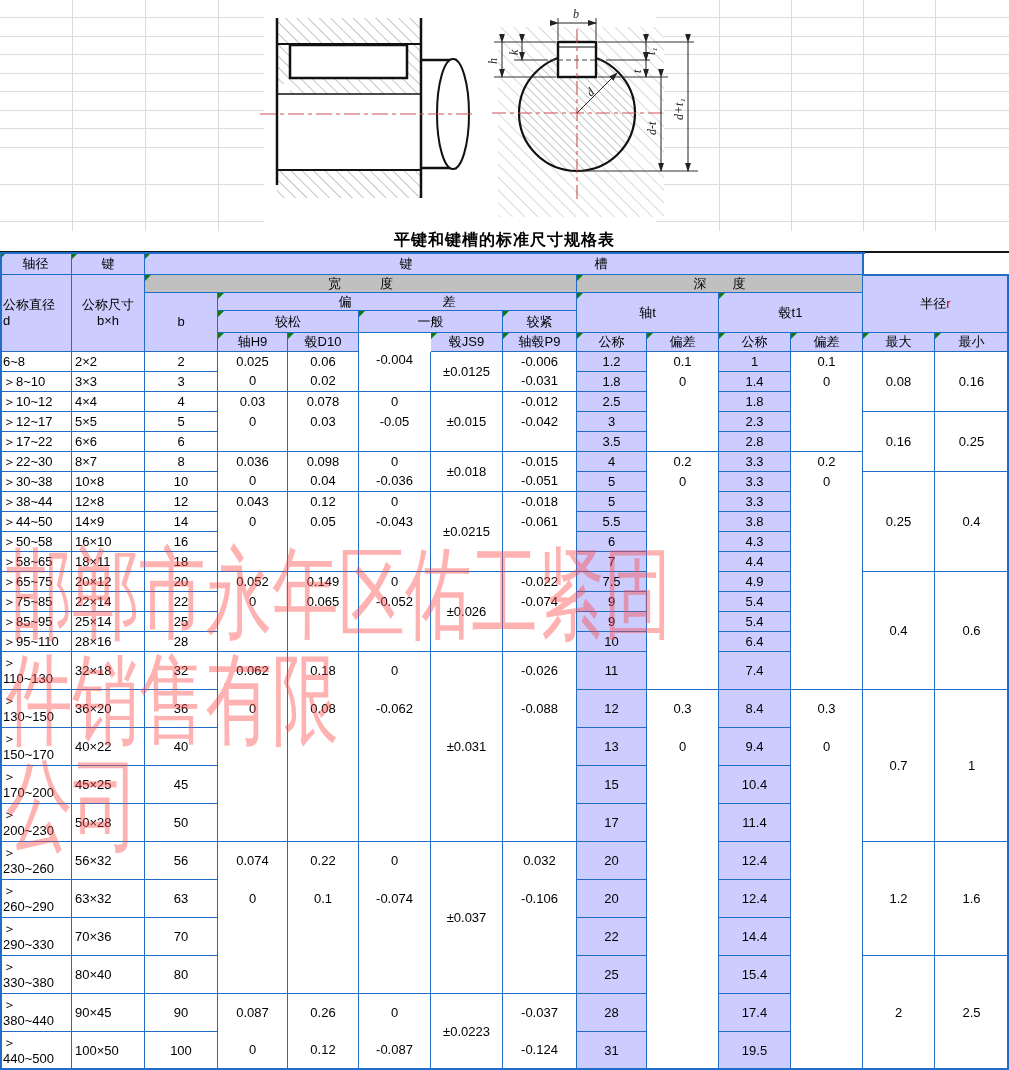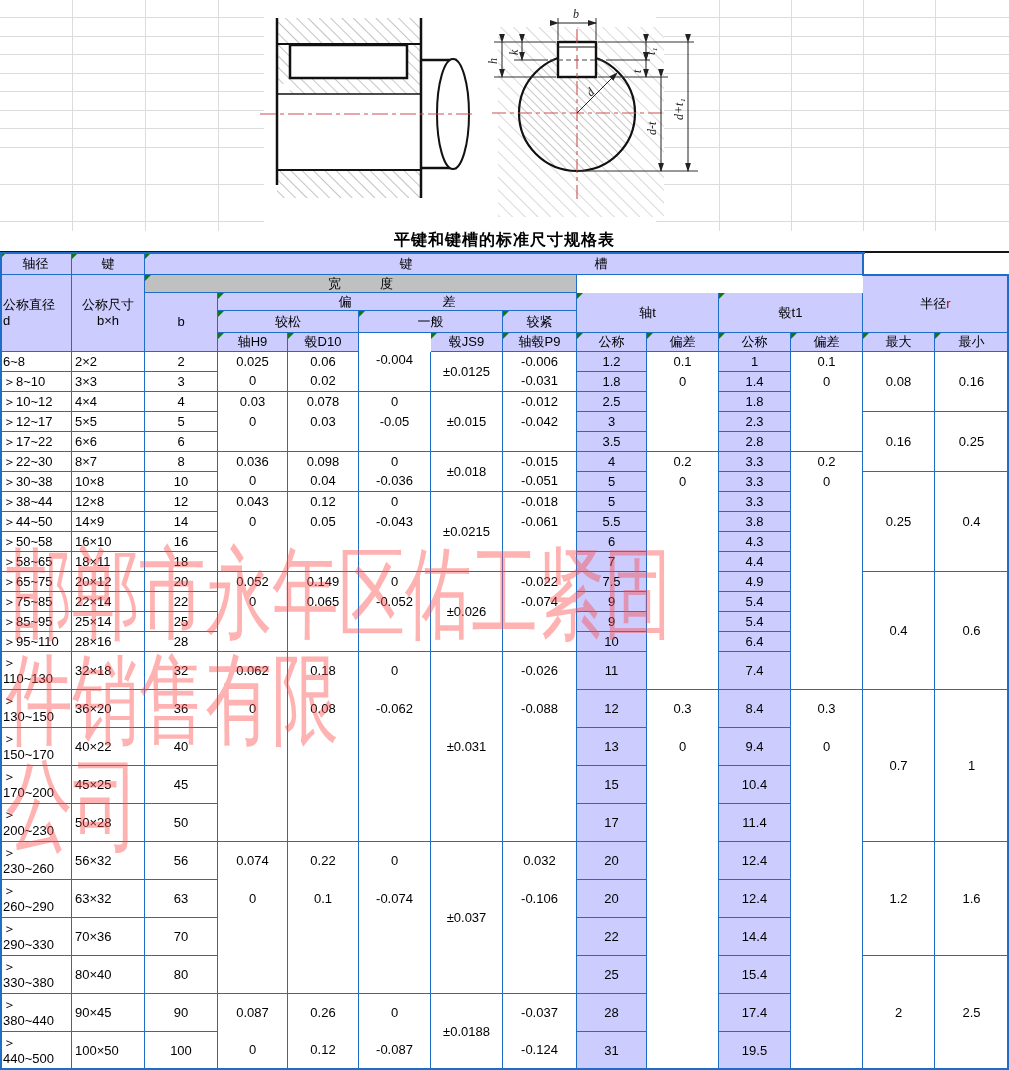--- a/index.html
+++ b/index.html
@@ -132,20 +132,21 @@
   <div id="tbl">
       <div class="cell lav note" style="grid-area: 1 / 1 / span 1 / span 1;">轴径</div>
       <div class="cell lav note" style="grid-area: 1 / 2 / span 1 / span 1;">键</div>
       <div class="cell lav note" style="grid-area: 1 / 3 / span 1 / span 10;">键　　　　　　　　　　　　　　槽</div>
       <div class="cell sheet" style="grid-area: 1 / 13 / span 1 / span 2;"></div>
       <div class="cell lav pre left" style="grid-area: 2 / 1 / span 4 / span 1;">公称直径
 d</div>
       <div class="cell lav pre" style="grid-area: 2 / 2 / span 4 / span 1;">公称尺寸
 b×h</div>
       <div class="cell gray note" style="grid-area: 2 / 3 / span 1 / span 6;">宽　　　度</div>
+      <div class="cell gray note" style="grid-area: 2 / 9 / span 1 / span 4;">深　　度</div>
       <div class="cell lav" style="grid-area: 2 / 13 / span 3 / span 2;">
         <span>半径 </span>
         <span class="red">r</span>
       </div>
       <div class="cell lav" style="grid-area: 3 / 3 / span 3 / span 1;">b</div>
       <div class="cell lav note" style="grid-area: 3 / 4 / span 1 / span 5;">偏　　　　　　　差</div>
       <div class="cell lav note" style="grid-area: 3 / 9 / span 2 / span 2;">轴t</div>
       <div class="cell lav note" style="grid-area: 3 / 11 / span 2 / span 2;">毂t1</div>
       <div class="cell lav note" style="grid-area: 4 / 4 / span 1 / span 2;">较松</div>
       <div class="cell lav note" style="grid-area: 4 / 6 / span 1 / span 2;">一般</div>
@@ -430,21 +431,21 @@
         <div class="band" style="height: 38px;">0.12</div>
       </div>
       <div class="cell stack" style="grid-area: 30 / 6 / span 2 / span 1;">
         <div class="band" style="height: 38px;">0</div>
         <div class="band" style="height: 38px;">-0.087</div>
       </div>
       <div class="cell stack" style="grid-area: 30 / 8 / span 2 / span 1;">
         <div class="band" style="height: 38px;">-0.037</div>
         <div class="band" style="height: 38px;">-0.124</div>
       </div>
-      <div class="cell" style="grid-area: 30 / 7 / span 2 / span 1;">±0.0188</div>
+      <div class="cell" style="grid-area: 30 / 7 / span 2 / span 1;">±0.0223</div>
       <div class="cell stack" style="grid-area: 6 / 10 / span 5 / span 1;">
         <div class="band" style="height: 20px;">0.1</div>
         <div class="band" style="height: 20px;">0</div>
       </div>
       <div class="cell stack" style="grid-area: 11 / 10 / span 11 / span 1;">
         <div class="band" style="height: 20px;">0.2</div>
         <div class="band" style="height: 20px;">0</div>
       </div>
       <div class="cell stack" style="grid-area: 22 / 10 / span 10 / span 1;">
         <div class="band" style="height: 38px;">0.3</div>

